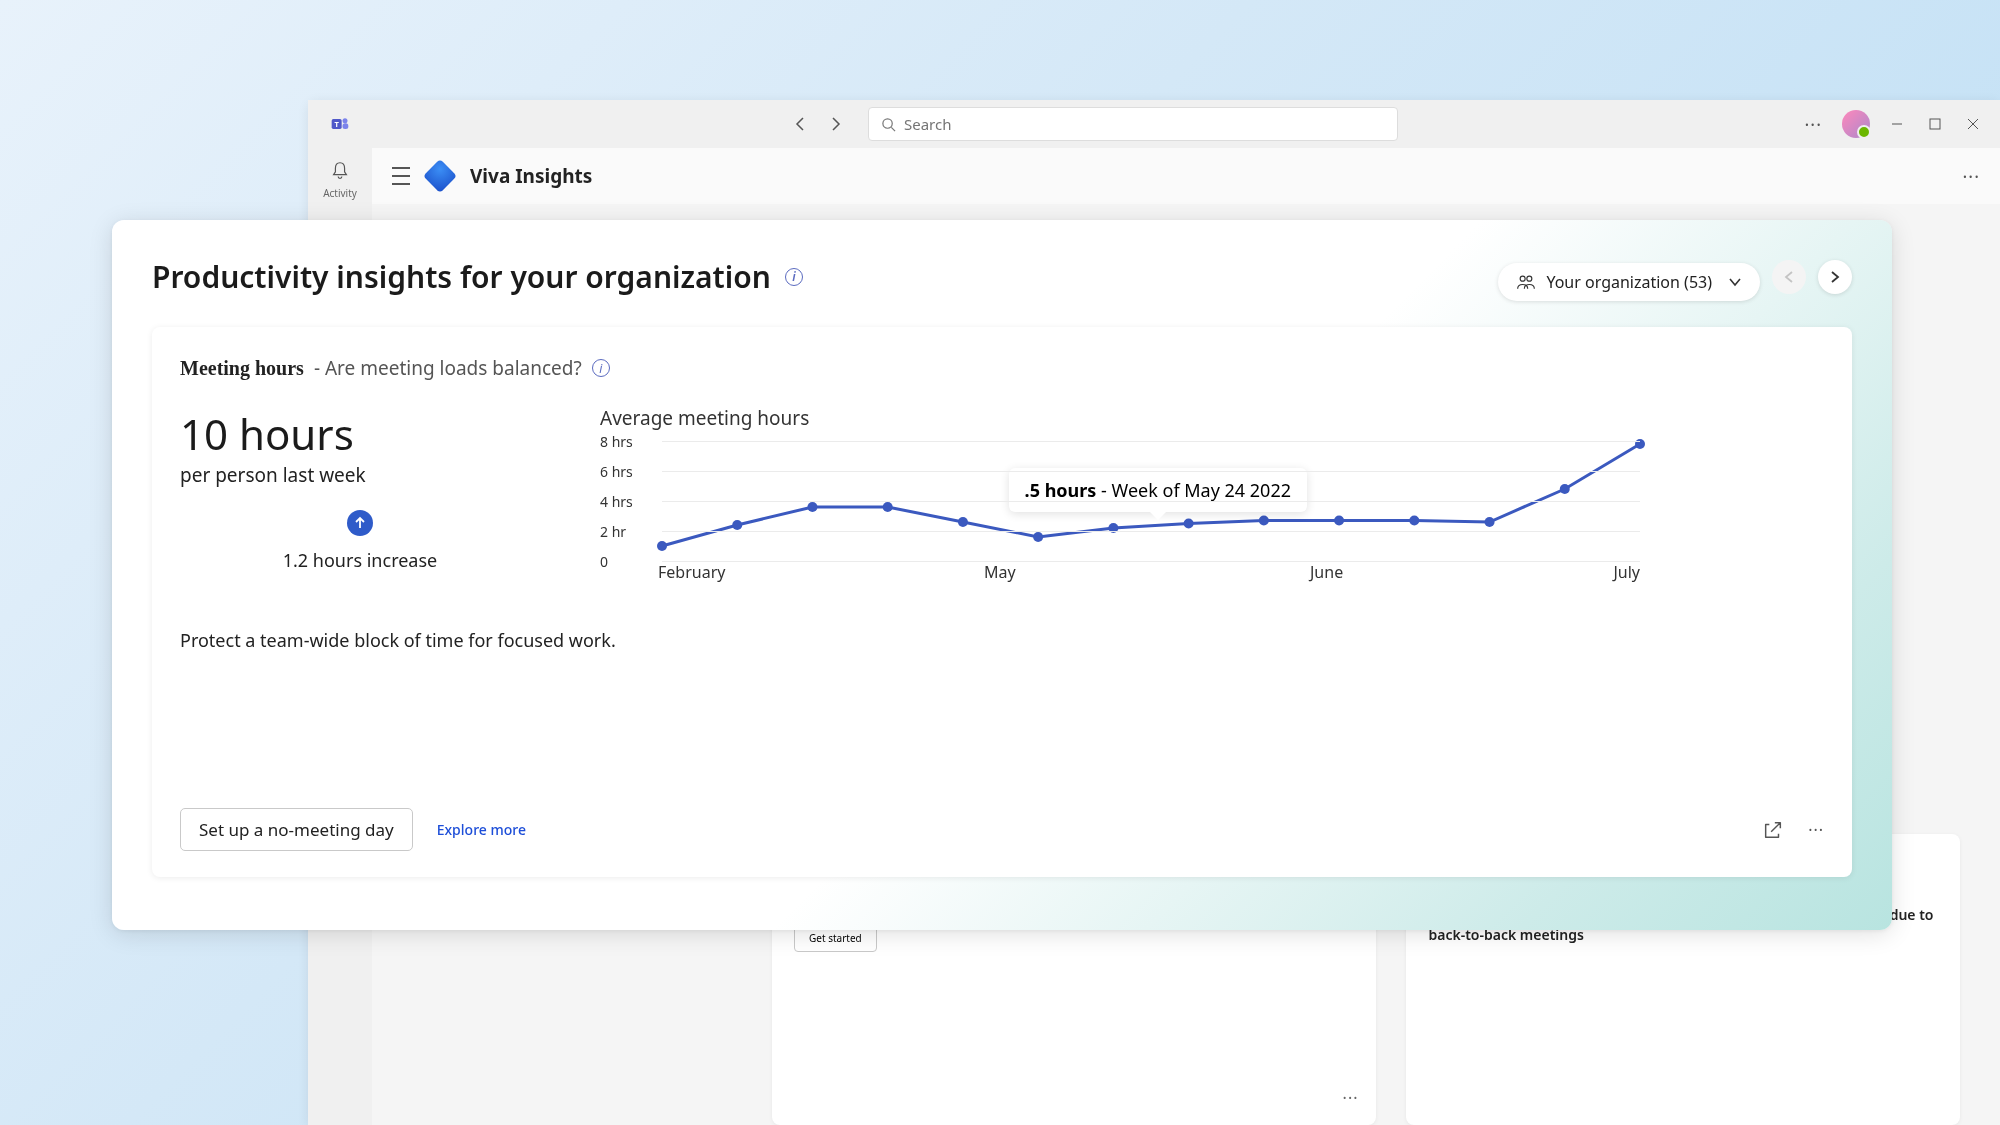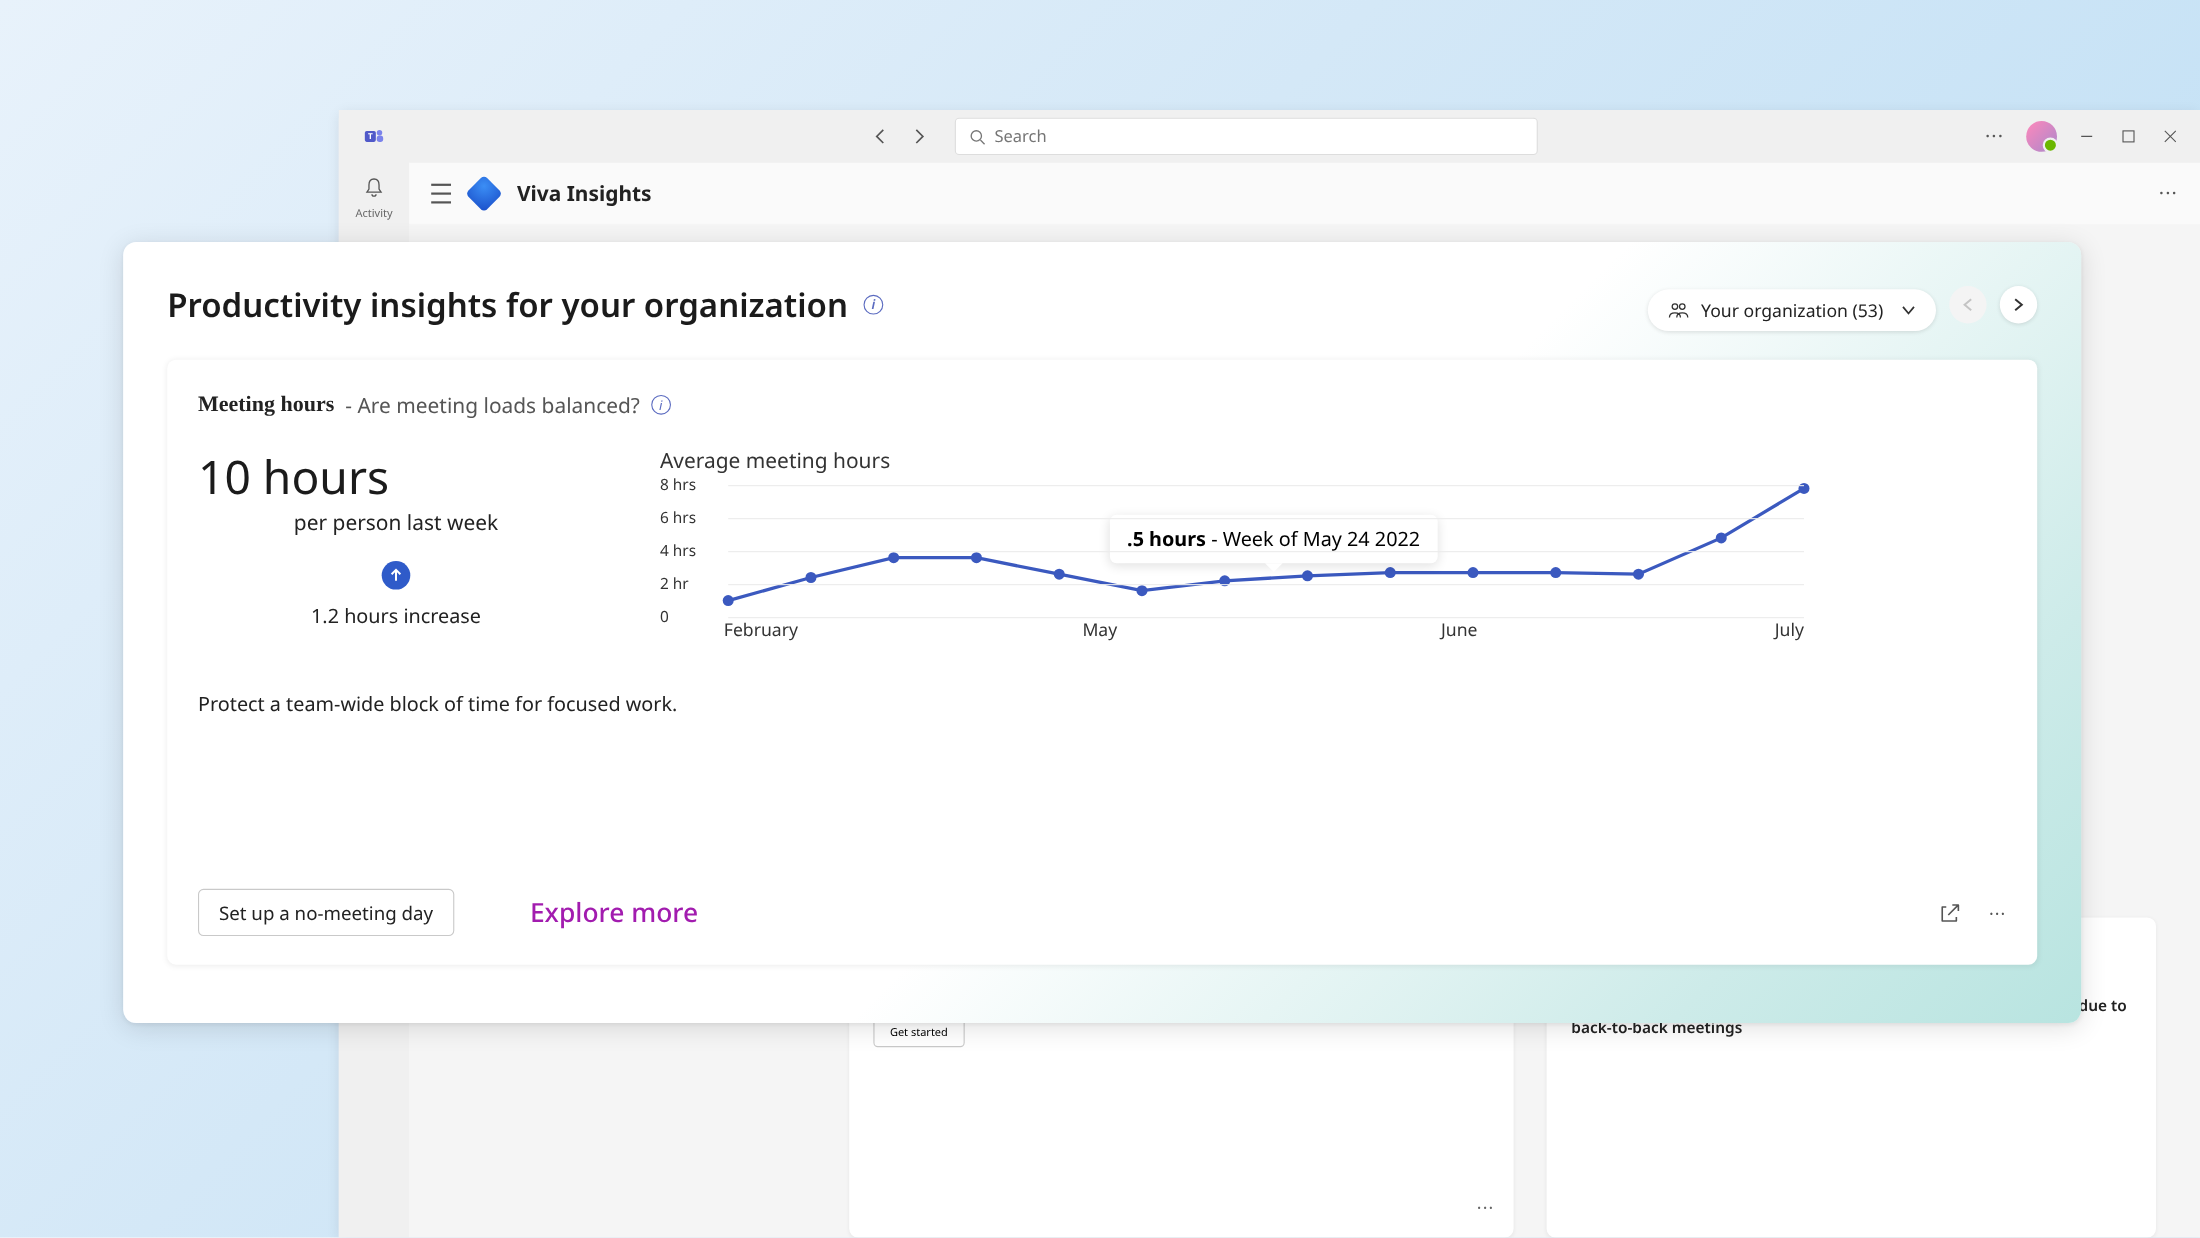--- a/index.html
+++ b/index.html
@@ -121,21 +121,21 @@
   box-shadow: 0 1px 6px rgba(0,0,0,0.08);
   padding: 28px;
   position: relative;
 }
 .card-header { display:flex; align-items:center; gap:10px;}
 .card-header .title { font-size: 20px; font-weight: 600; color:#222;font-family:Liberation Serif, serif;}
 .card-header .subtitle { font-size: 19px; color:#555;}
 .metric-row { margin-top: 24px; display:flex; gap: 60px;}
 .metric-left { width: 360px;}
 .metric-value { font-size: 42px; font-weight: 400; color:#1b1b1b;}
-.metric-sub { font-size: 19px; color:#222; margin-top: 0px; text-align: center;}
+.metric-sub { font-size: 19px; color:#222; margin-top: 0px;}
 .delta-row { margin-top: 22px; display:flex; align-items:center; gap:12px;flex-direction:column;}
 .delta-icon { width:26px; height:26px; border-radius:50%; background:#2f5bc9; display:flex; align-items:center; justify-content:center; color:#fff;}
 .delta-text { font-size: 18px; color:#222;}
 .chart-col { flex:1; min-width:0;}
 .chart-title { font-size: 19px; color:#333; margin-bottom: 10px;}
 .chart-area { position:relative; width: 1040px; height: 135px;}
 .ytick { position:absolute; left:0; font-size:14px; color:#333; transform: translateY(-50%);}
 .gridline { position:absolute; left:62px; right:0; height:1px; background:#ebebeb;}
 .xtick { position:absolute; top: 120px; font-size:16px; color:#333;}
 .tooltip {
@@ -143,21 +143,21 @@
   box-shadow: 0 2px 10px rgba(0,0,0,0.12);
   font-size: 18px; white-space: nowrap;
 }
 .tooltip b { font-weight: 700;}
 .tooltip-tail { position:absolute; left:50%; bottom:-8px; transform:translateX(-50%); width:0;height:0; border-left:8px solid transparent; border-right:8px solid transparent; border-top:8px solid #fff;}
 .protect-text { margin-top: 52px; font-size: 18px; color:#222;}
 .card-actions { position:absolute; left:28px; right:28px; bottom: 26px; display:flex; align-items:center; gap:24px;}
 .btn-outline {
   border: 1px solid #c9c9c9; border-radius:5px; padding: 9px 18px; font-size: 17px; background:#fff; cursor:pointer; color:#222;
 }
-.link-btn { color:#a21caf; font-size: 24px; cursor:pointer; font-weight:500;margin-left:45px;}
+.link-btn { color:#1d4ed8; font-size: 14px; cursor:pointer; font-weight:500;}
 .card-right-icons { margin-left:auto; display:flex; align-items:center; gap:24px; color:#555;}
 .lower-cards { position:absolute; left: 400px; right: 40px; top: 630px; bottom:0; display:flex; gap: 30px;}
 .lower-card {
   background:#fff; border-radius:8px; padding: 20px 22px; flex:1;
   box-shadow: 0 1px 4px rgba(0,0,0,0.06);
   position:relative;
 }
 .lower-title { font-size:16px; font-weight:600; color:#222; margin-bottom: 10px;}
 .lower-body { font-size:14px; color:#444; line-height:1.4; margin-bottom: 18px;}
 .lower-btn { border:1px solid #c9c9c9; border-radius:4px; padding:6px 14px; font-size:10px; background:#fff; cursor:pointer;}

